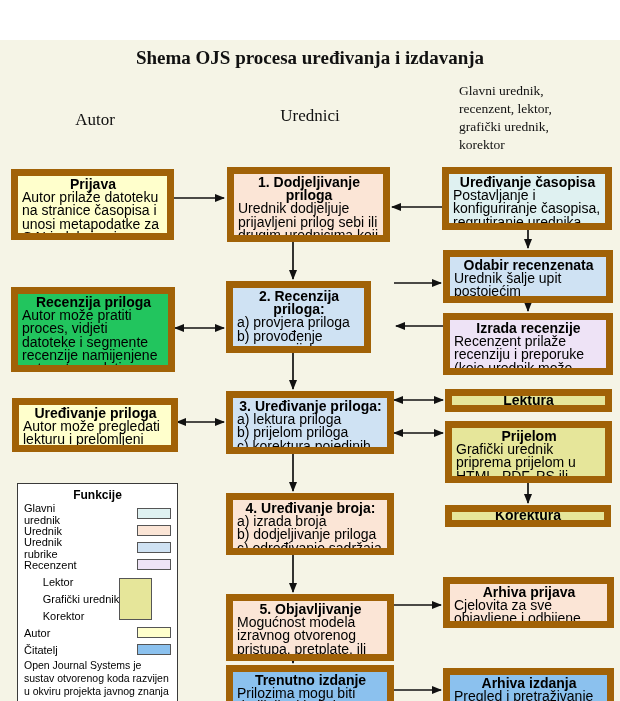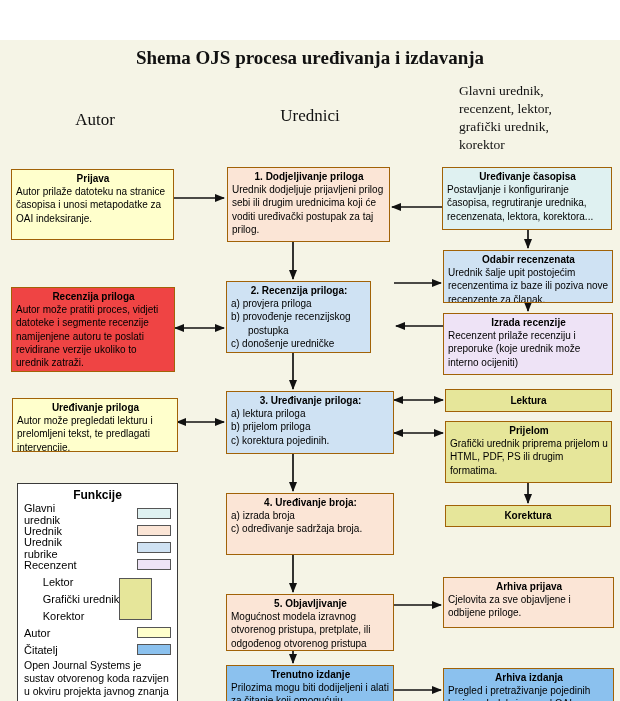--- a/index.html
+++ b/index.html
@@ -12,22 +12,22 @@
     position:absolute; top:7px; left:0; width:100%; text-align:center;
     font-family:"Liberation Serif", serif; font-size:19px; font-weight:bold; color:#111;
   }
   .colhead {
     position:absolute; font-family:"Liberation Serif", serif; color:#111;
   }
   .h-autor    { left:40px;  top:70px; width:110px; text-align:center; font-size:17px; }
   .h-urednici { left:240px; top:66px; width:140px; text-align:center; font-size:17px; }
   .h-ostali   { left:459px; top:42px; width:135px; font-size:13.5px; line-height:18px; white-space:pre-line; }
   .box {
-    position:absolute; border:1px solid #a16207; box-sizing:border-box;
-    font-size:10px; line-height:13.2px; color:#000;
+    position:absolute; border:7px solid #a16207; box-sizing:border-box;
+    font-size:14px; line-height:13.2px; color:#000;
     padding:2px 3px 1px 4px; overflow:hidden;
   }
   .bt { font-weight:bold; text-align:center; }
   .item { padding-left:17px; text-indent:-17px; }
   .titleonly { display:flex; align-items:center; justify-content:center; padding:0; }
   .titleonly .bt { width:100%; }
   svg.arrows { position:absolute; left:0; top:0; pointer-events:none; }
   svg.arrows line { stroke:#111; stroke-width:1.7; }
   .legend {
     position:absolute; left:17px; top:443px; width:161px; height:249px;
@@ -82,21 +82,21 @@
     <line x1="293" y1="611" x2="293" y2="623" marker-end="url(#ah)"></line>
     <line x1="528" y1="190" x2="528" y2="208" marker-end="url(#ah)"></line>
     <line x1="528" y1="263" x2="528" y2="271" marker-end="url(#ah)"></line>
     <line x1="528" y1="443" x2="528" y2="463" marker-end="url(#ah)"></line>
   </svg>
 
   <div class="box" style="left: 11px; top: 129px; width: 163px; height: 71px; background: rgb(255, 255, 204);">
     <div class="bt">Prijava</div>
     <div>Autor prilaže datoteku na stranice časopisa i unosi metapodatke za OAI indeksiranje.</div>
   </div>
-  <div class="box" style="left: 11px; top: 247px; width: 164px; height: 85px; background: #ef4444;">
+  <div class="box" style="left: 11px; top: 247px; width: 164px; height: 85px; background: #22c55e;">
     <div class="bt">Recenzija priloga</div>
     <div>Autor može pratiti proces, vidjeti datoteke i segmente recenzije namijenjene autoru te poslati revidirane verzije ukoliko to urednik zatraži.</div>
   </div>
   <div class="box" style="left: 12px; top: 358px; width: 166px; height: 54px; background: rgb(255, 255, 204);">
     <div class="bt">Uređivanje priloga</div>
     <div>Autor može pregledati lekturu i prelomljeni tekst, te predlagati intervencije.</div>
   </div>
 
   <div class="box" style="left: 227px; top: 127px; width: 163px; height: 75px; background: rgb(251, 229, 214);">
     <div class="bt">1. Dodjeljivanje priloga</div>
@@ -110,23 +110,24 @@
   </div>
   <div class="box" style="left: 226px; top: 351px; width: 168px; height: 63px; background: rgb(207, 226, 243);">
     <div class="bt">3. Uređivanje priloga:</div>
     <div class="item">a) lektura priloga</div>
     <div class="item">b) prijelom priloga</div>
     <div class="item">c) korektura pojedinih.</div>
   </div>
   <div class="box" style="left: 226px; top: 453px; width: 168px; height: 62px; background: rgb(251, 229, 214);">
     <div class="bt">4. Uređivanje broja:</div>
     <div class="item">a) izrada broja</div>
+    <div class="item">b) dodjeljivanje priloga</div>
     <div class="item">c) određivanje sadržaja broja.</div>
   </div>
-  <div class="box" style="left: 226px; top: 554px; width: 168px; height: 57px; background: rgb(251, 229, 214);">
+  <div class="box" style="left: 226px; top: 554px; width: 168px; height: 67px; background: rgb(251, 229, 214);">
     <div class="bt">5. Objavljivanje</div>
     <div>Mogućnost modela izravnog otvorenog pristupa, pretplate, ili odgođenog otvorenog pristupa</div>
   </div>
   <div class="box" style="left: 226px; top: 625px; width: 168px; height: 67px; background: rgb(139, 193, 238);">
     <div class="bt">Trenutno izdanje</div>
     <div>Prilozima mogu biti dodijeljeni i alati za čitanje koji omogućuju povezivanje s internim i vanjskim resursima.</div>
   </div>
 
   <div class="box" style="left: 442px; top: 127px; width: 170px; height: 63px; background: rgb(223, 241, 241);">
     <div class="bt">Uređivanje časopisa</div>

